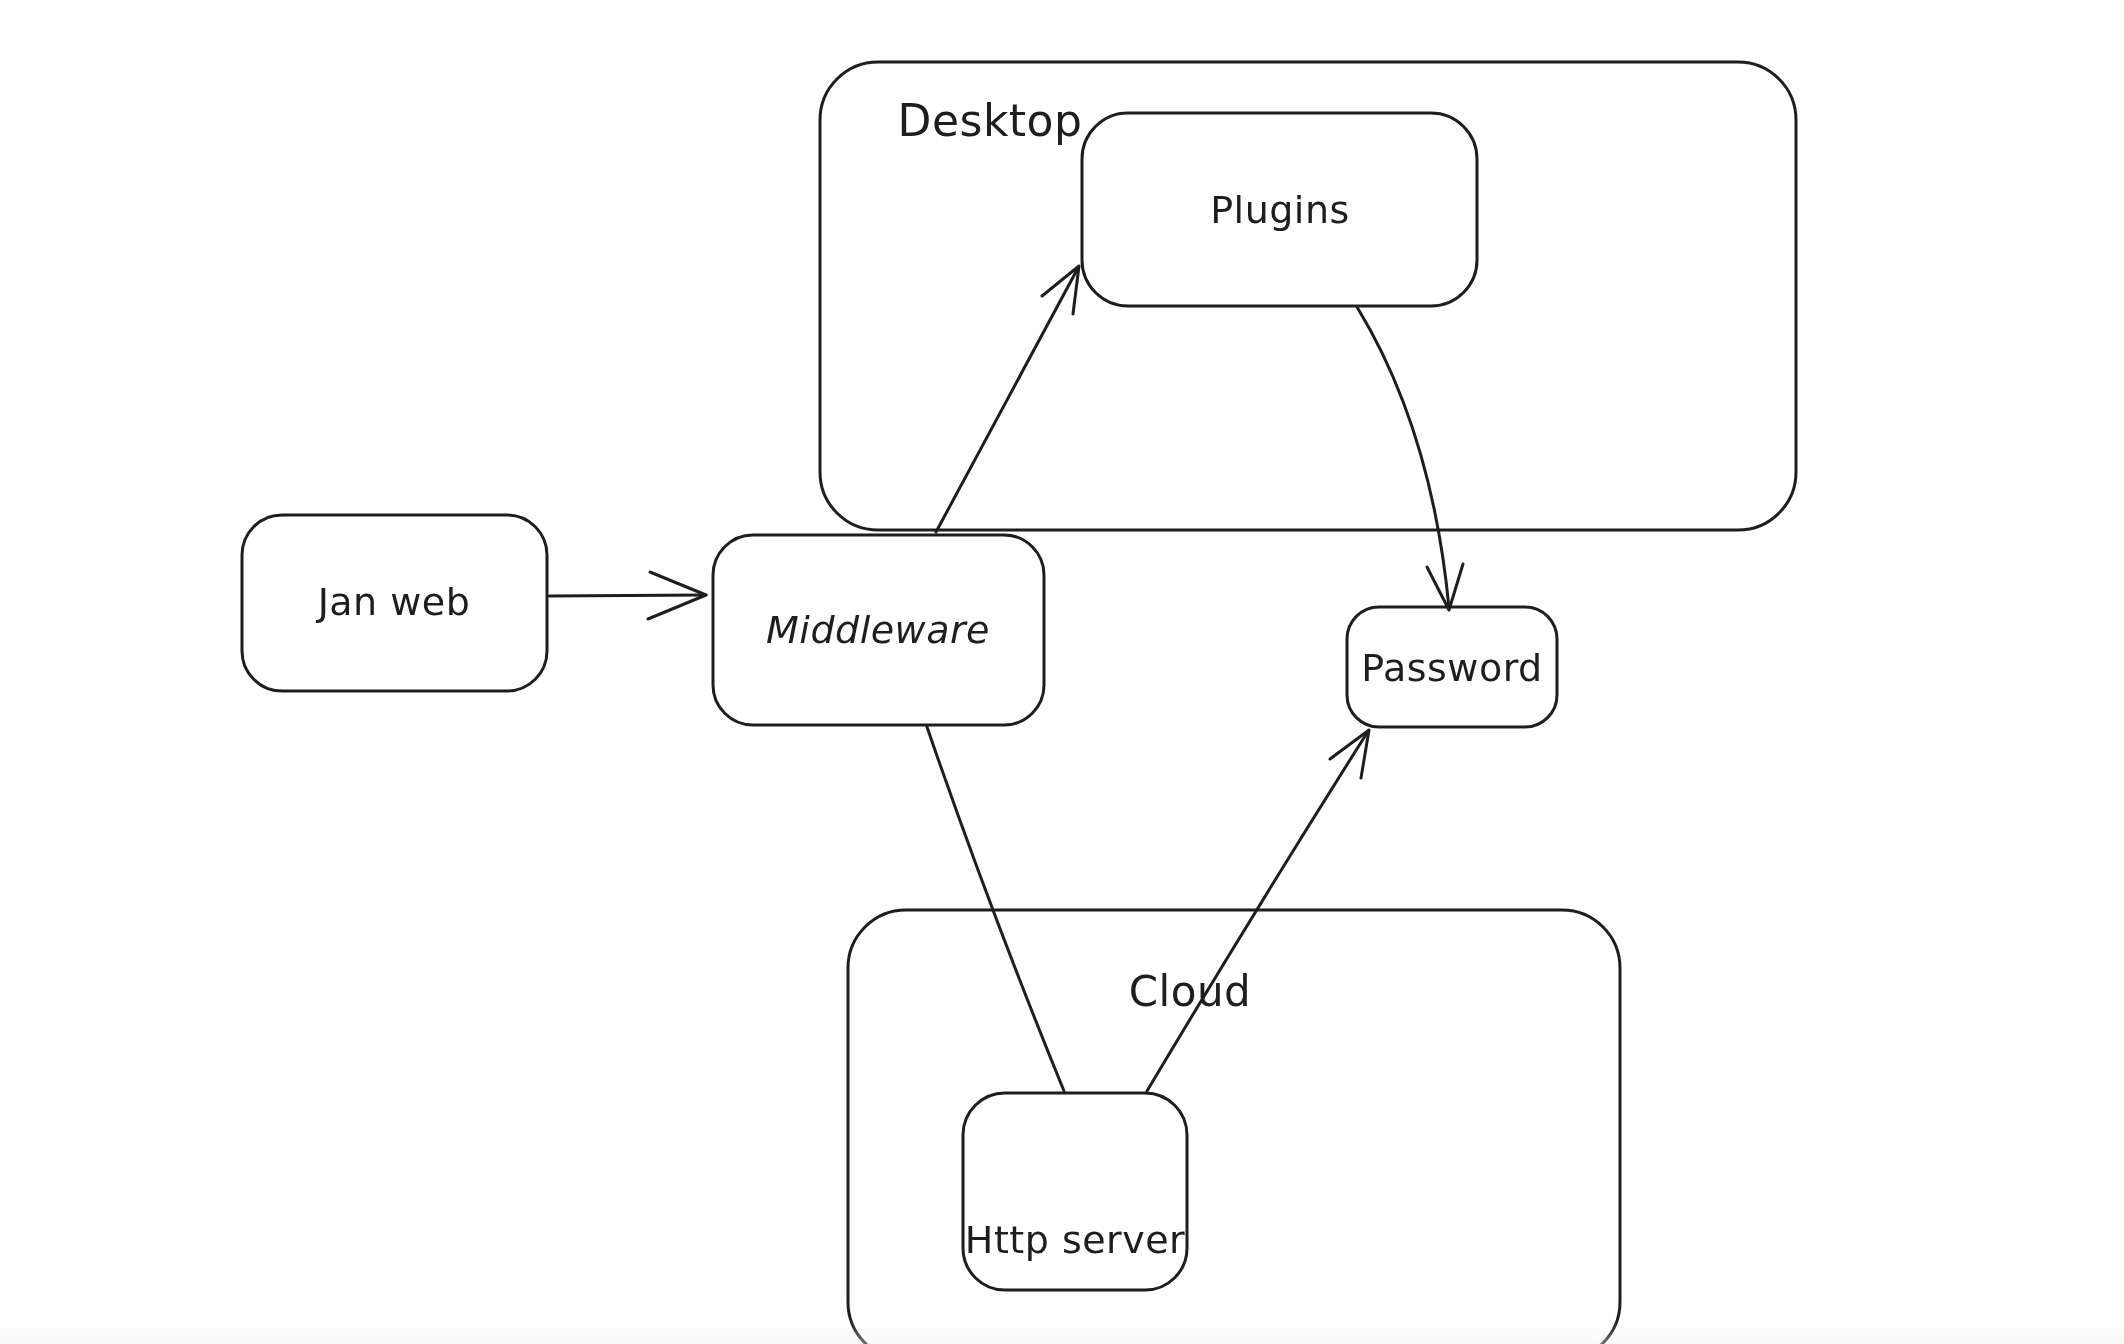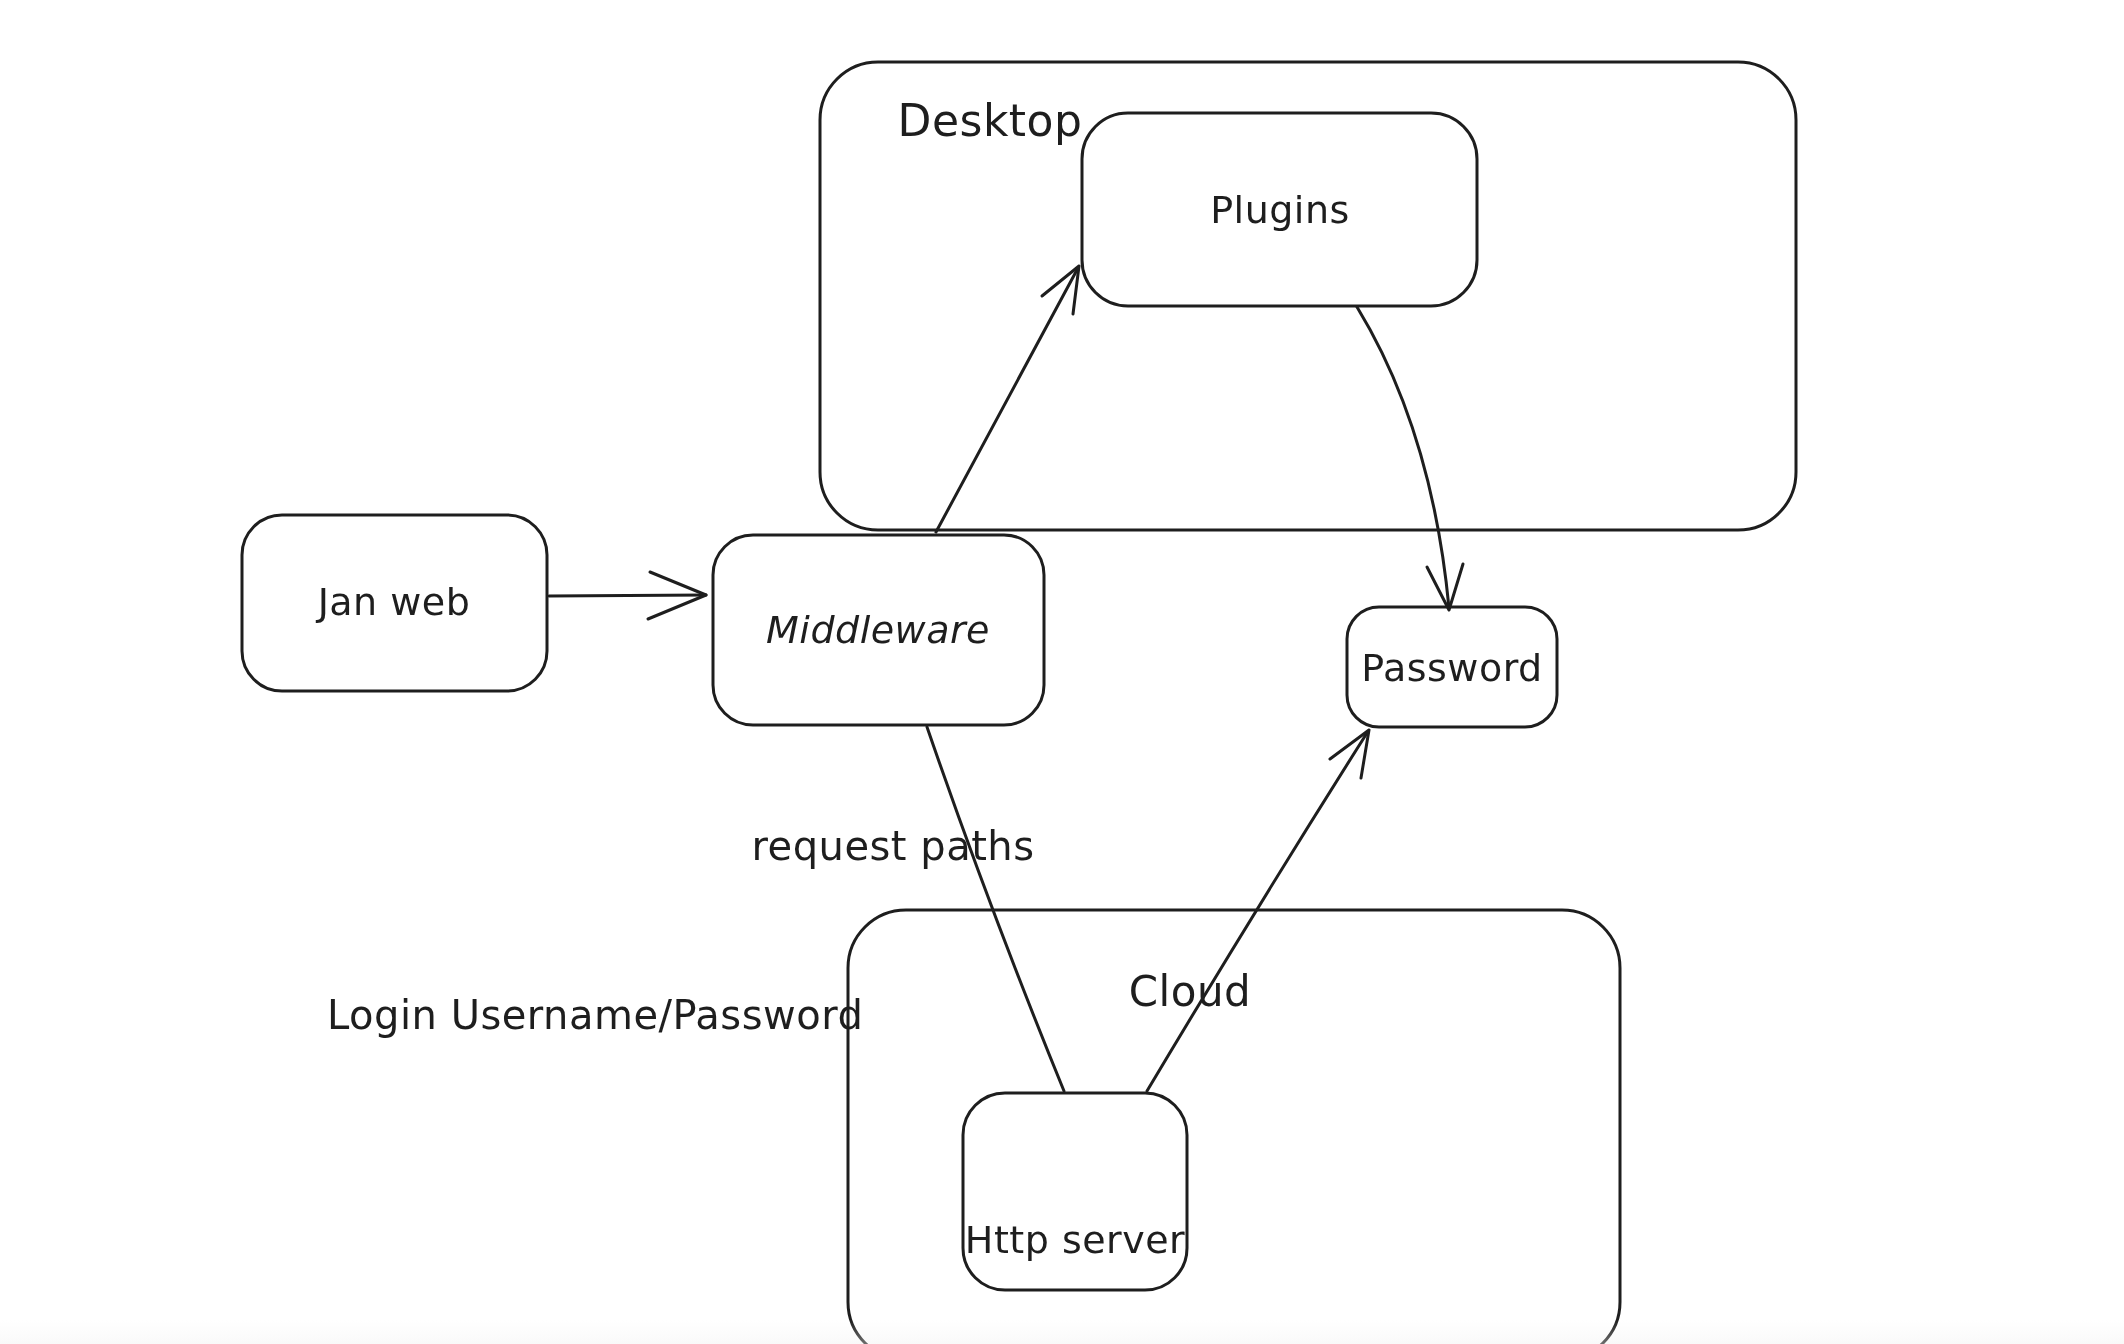--- a/index.html
+++ b/index.html
@@ -108,20 +108,18 @@
 
   <div class="lbl container-lbl" style="left:990px; top:80px;">Desktop</div>
   <div class="lbl cloud-lbl" style="left:1190px; top:951px;">Cloud</div>
 
   <div class="lbl" style="left:394px; top:562px;">Jan web</div>
   <div class="lbl" style="left:878px; top:590px;font-style:italic;">Middleware</div>
   <div class="lbl" style="left:1280px; top:170px;">Plugins</div>
   <div class="lbl" style="left:1452px; top:628px;">Password</div>
   <div class="lbl" style="left:1075px; top:1200px;">Http server</div>
 
-  <div class="lbl edge-lbl" style="left:893px; top:806px;">request paths</div>
 
   <div class="annotation">
-    <div>Login Username/Password</div>
   </div>
 
   <div class="bottom-fade"></div>
 </div>
 
 </body></html>

